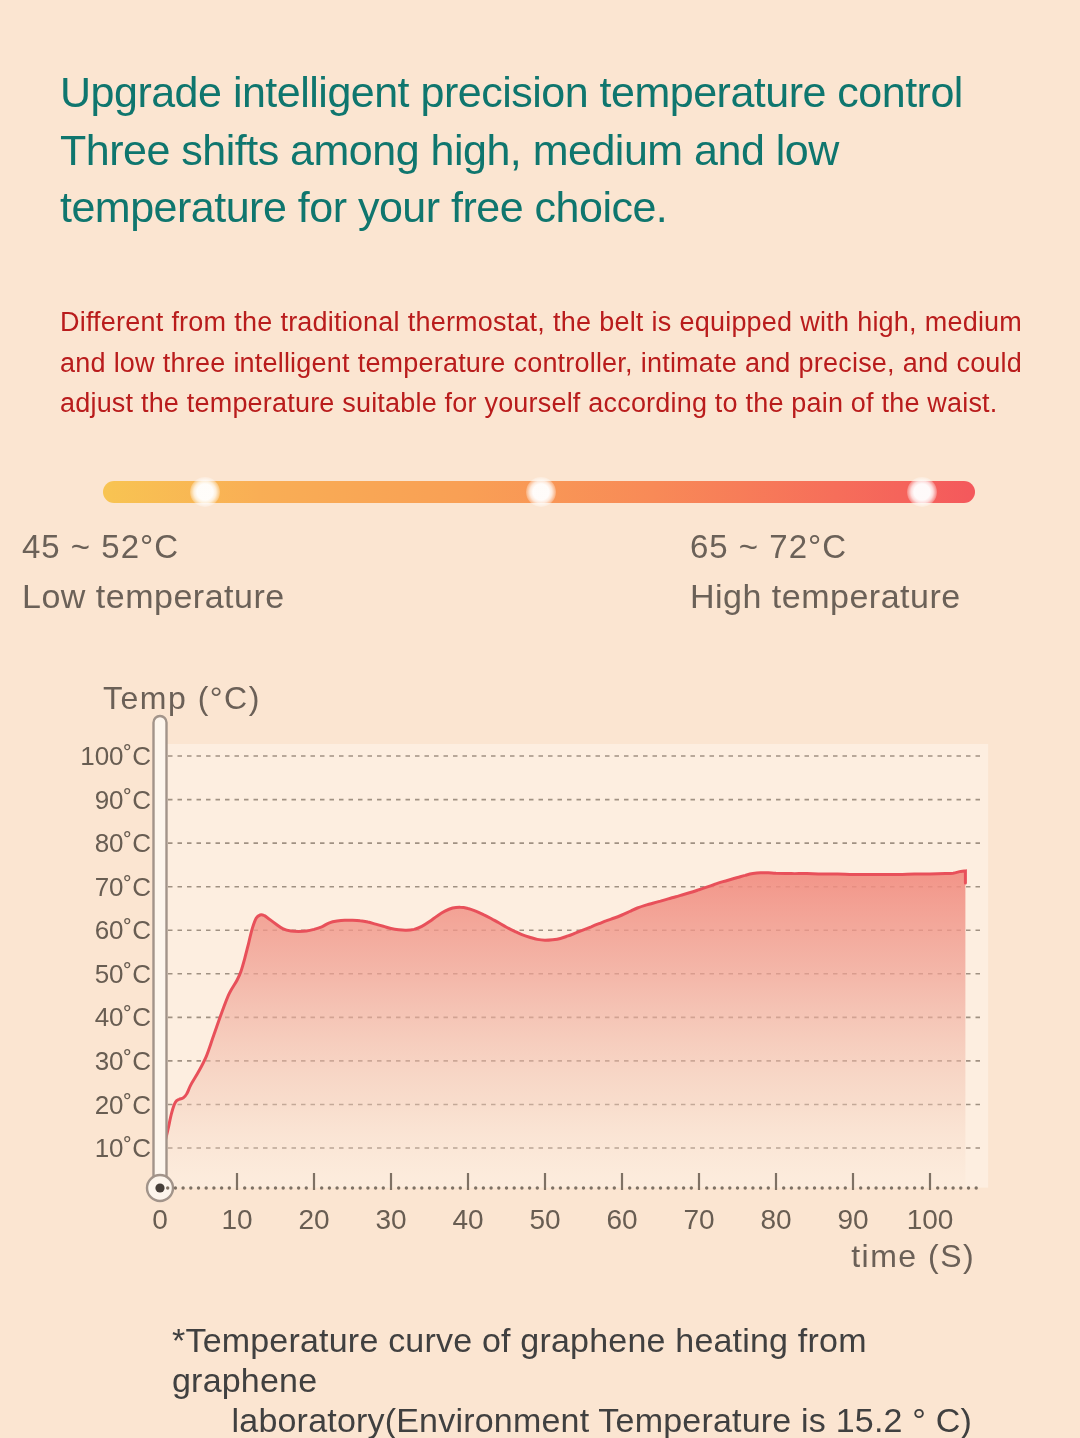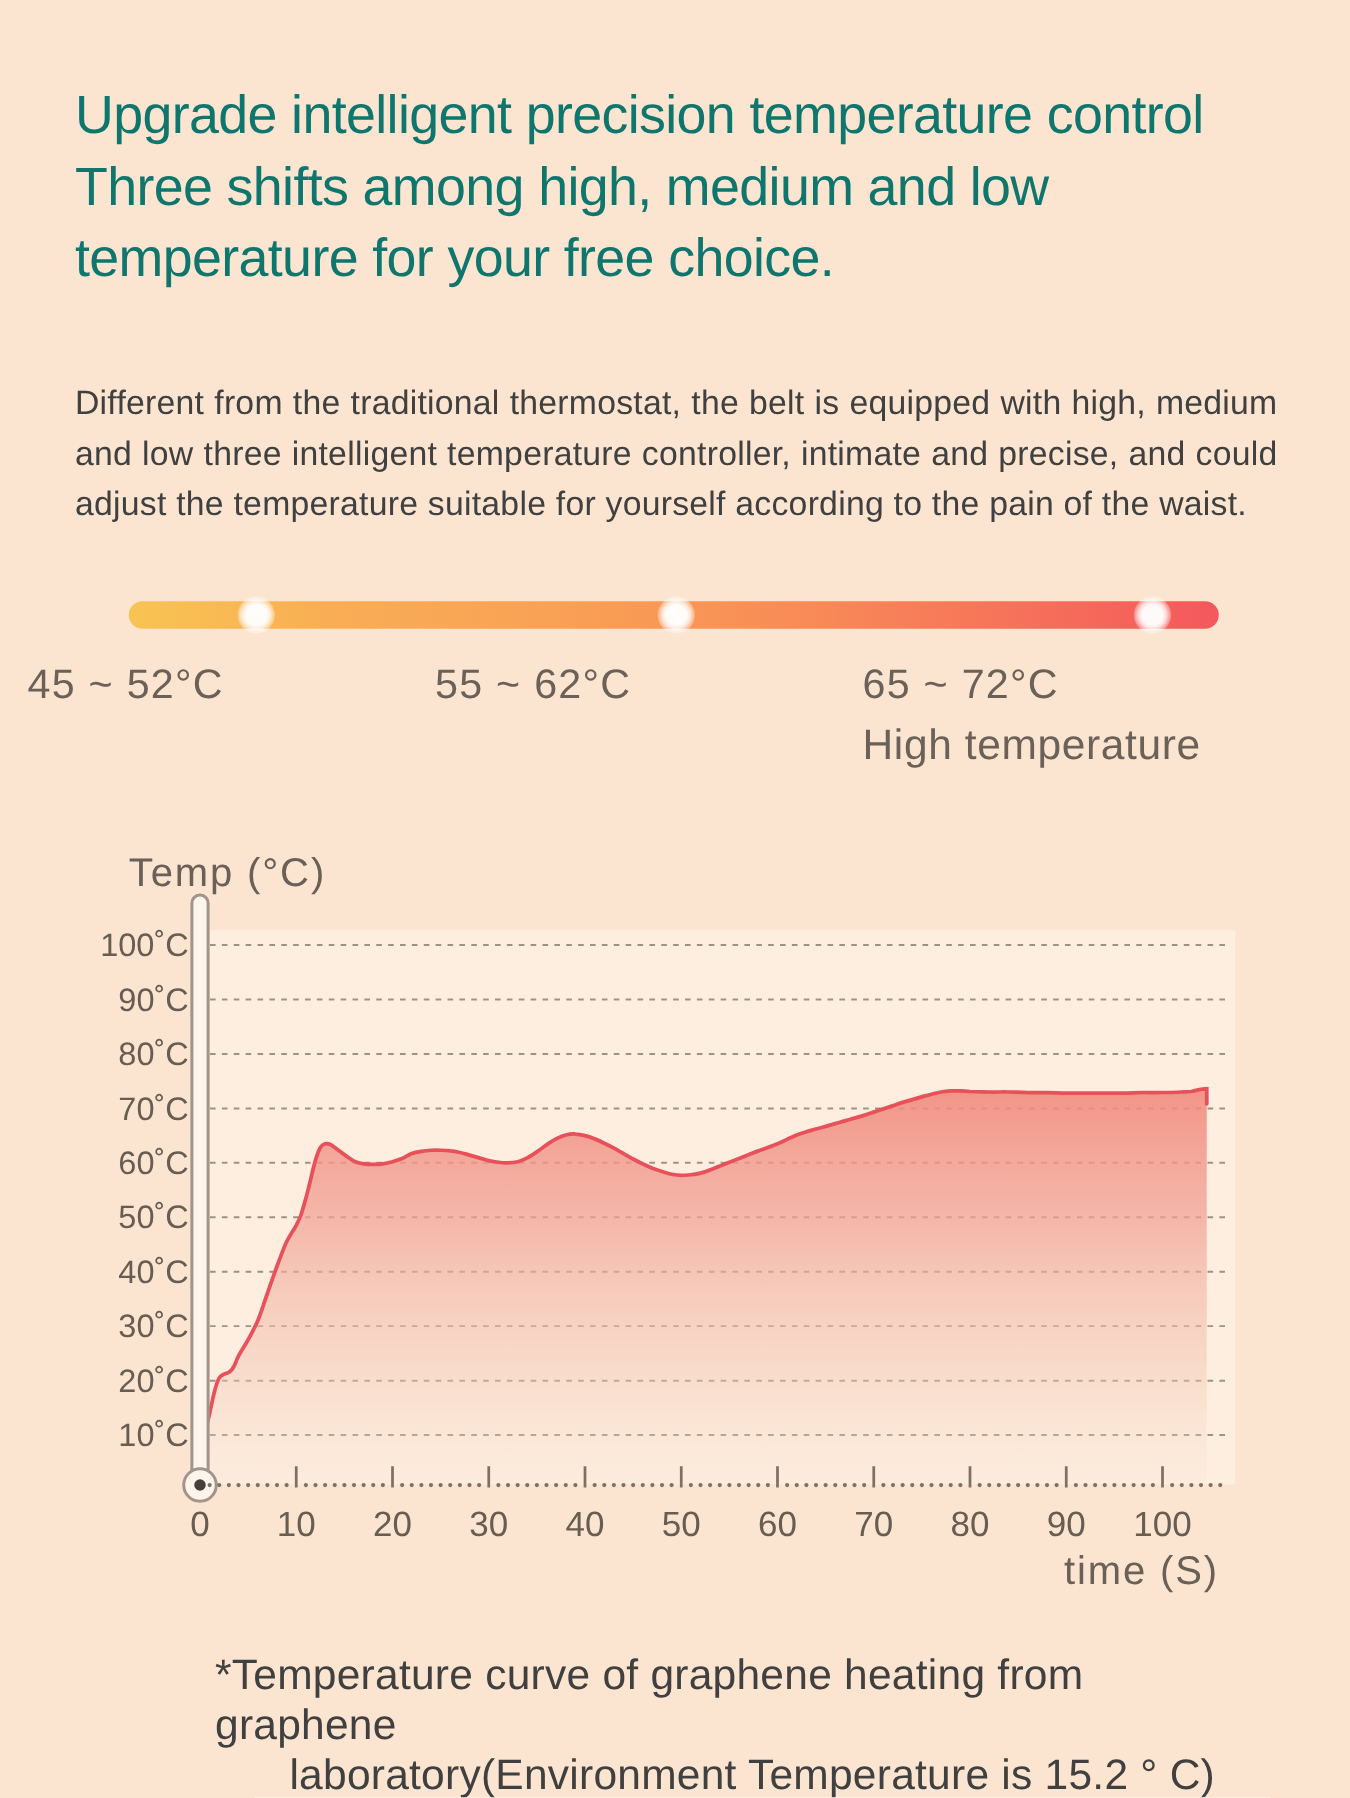--- a/index.html
+++ b/index.html
@@ -11,21 +11,21 @@
     overflow:hidden;
   }
   .page-title{
     position:absolute;left:60px;top:64px;margin:0;width:980px;
     font-size:43px;line-height:57.5px;font-weight:400;
     color:#0f766e;letter-spacing:-0.5px;white-space:pre-line;
   }
   .intro-text{
     position:absolute;left:60px;top:302px;margin:0;width:962px;
     font-size:27px;line-height:40.5px;font-weight:400;
-    color:#404040;text-align:justify;letter-spacing:0.2px;
+    color:#b91c1c;text-align:justify;letter-spacing:0.2px;
   }
   .gradient-bar{
     position:absolute;left:103px;top:481px;width:872px;height:22px;
     border-radius:11px;
     background:linear-gradient(90deg,#f8c452 0%,#f9ae55 18%,#f99f55 42%,#f88a57 63%,#f66e5a 84%,#f4585c 100%);
   }
   .slider-dot{
     position:absolute;top:477px;width:30px;height:30px;border-radius:50%;
     background:radial-gradient(circle, rgba(255,255,255,0.97) 0 38%, rgba(255,255,255,0.78) 52%, rgba(255,255,255,0.30) 68%, rgba(255,255,255,0) 78%);
   }
@@ -55,23 +55,23 @@
 
   <p class="intro-text">Different from the traditional thermostat, the belt is equipped with high, medium and low three intelligent temperature controller, intimate and precise, and could adjust the temperature suitable for yourself according to the pain of the waist.</p>
 
   <div class="gradient-bar"></div>
   <div class="slider-dot dot-low"></div>
   <div class="slider-dot dot-medium"></div>
   <div class="slider-dot dot-high"></div>
 
   <div class="level-group level-low">
     <div class="level-range">45 ~ 52°C</div>
+    <div class="level-label">Low temperature</div>
   </div>
   <div class="level-group level-medium">
-    <div class="level-range">55 ~ 62°C</div>
   </div>
   <div class="level-group level-high">
     <div class="level-range">65 ~ 72°C</div>
     <div class="level-label">High temperature</div>
   </div>
 
   <svg id="chart-svg" class="chart-svg" width="1080" height="640" viewBox="0 0 1080 640">
       <defs>
         <linearGradient id="fillGrad" gradientUnits="userSpaceOnUse" x1="0" y1="208" x2="0" y2="530">
           <stop offset="0" stop-color="#f1897d" stop-opacity="0.9"></stop>

